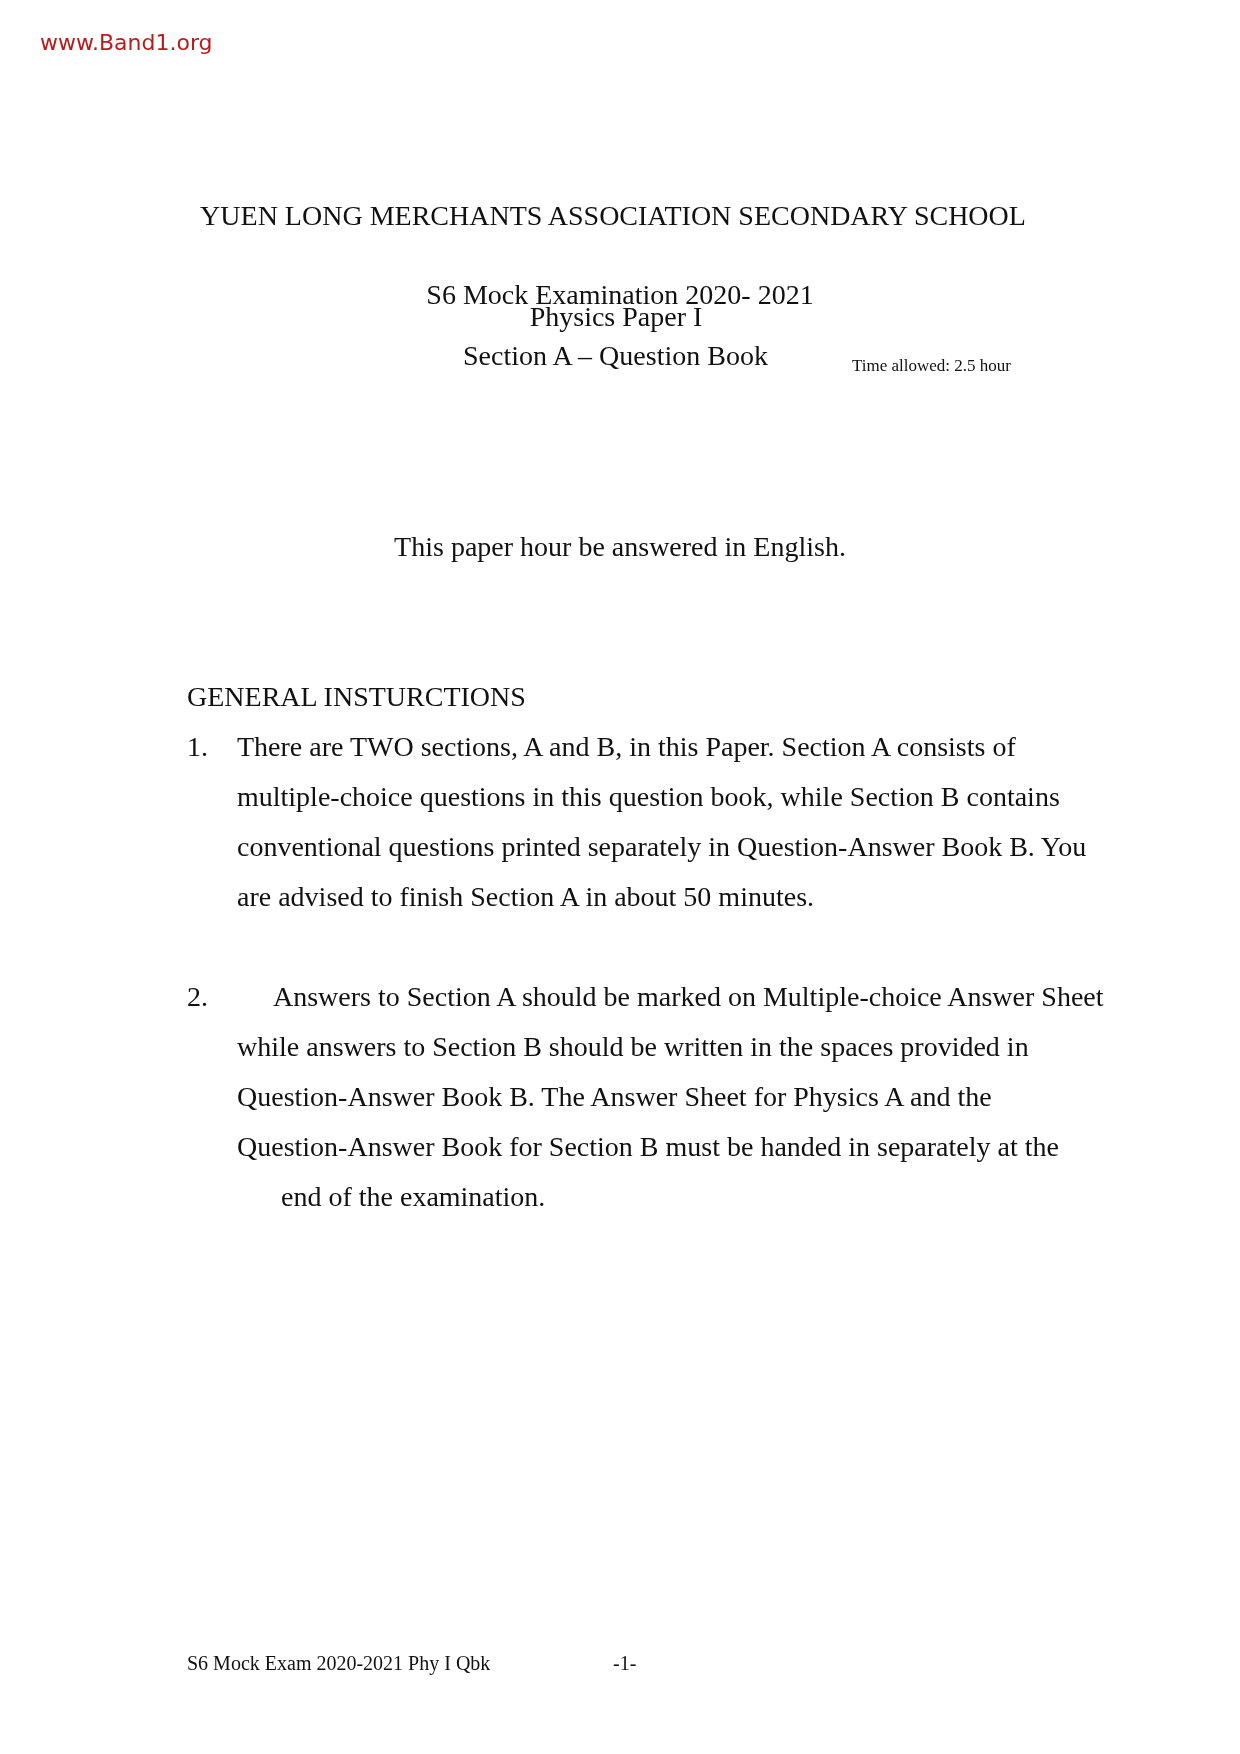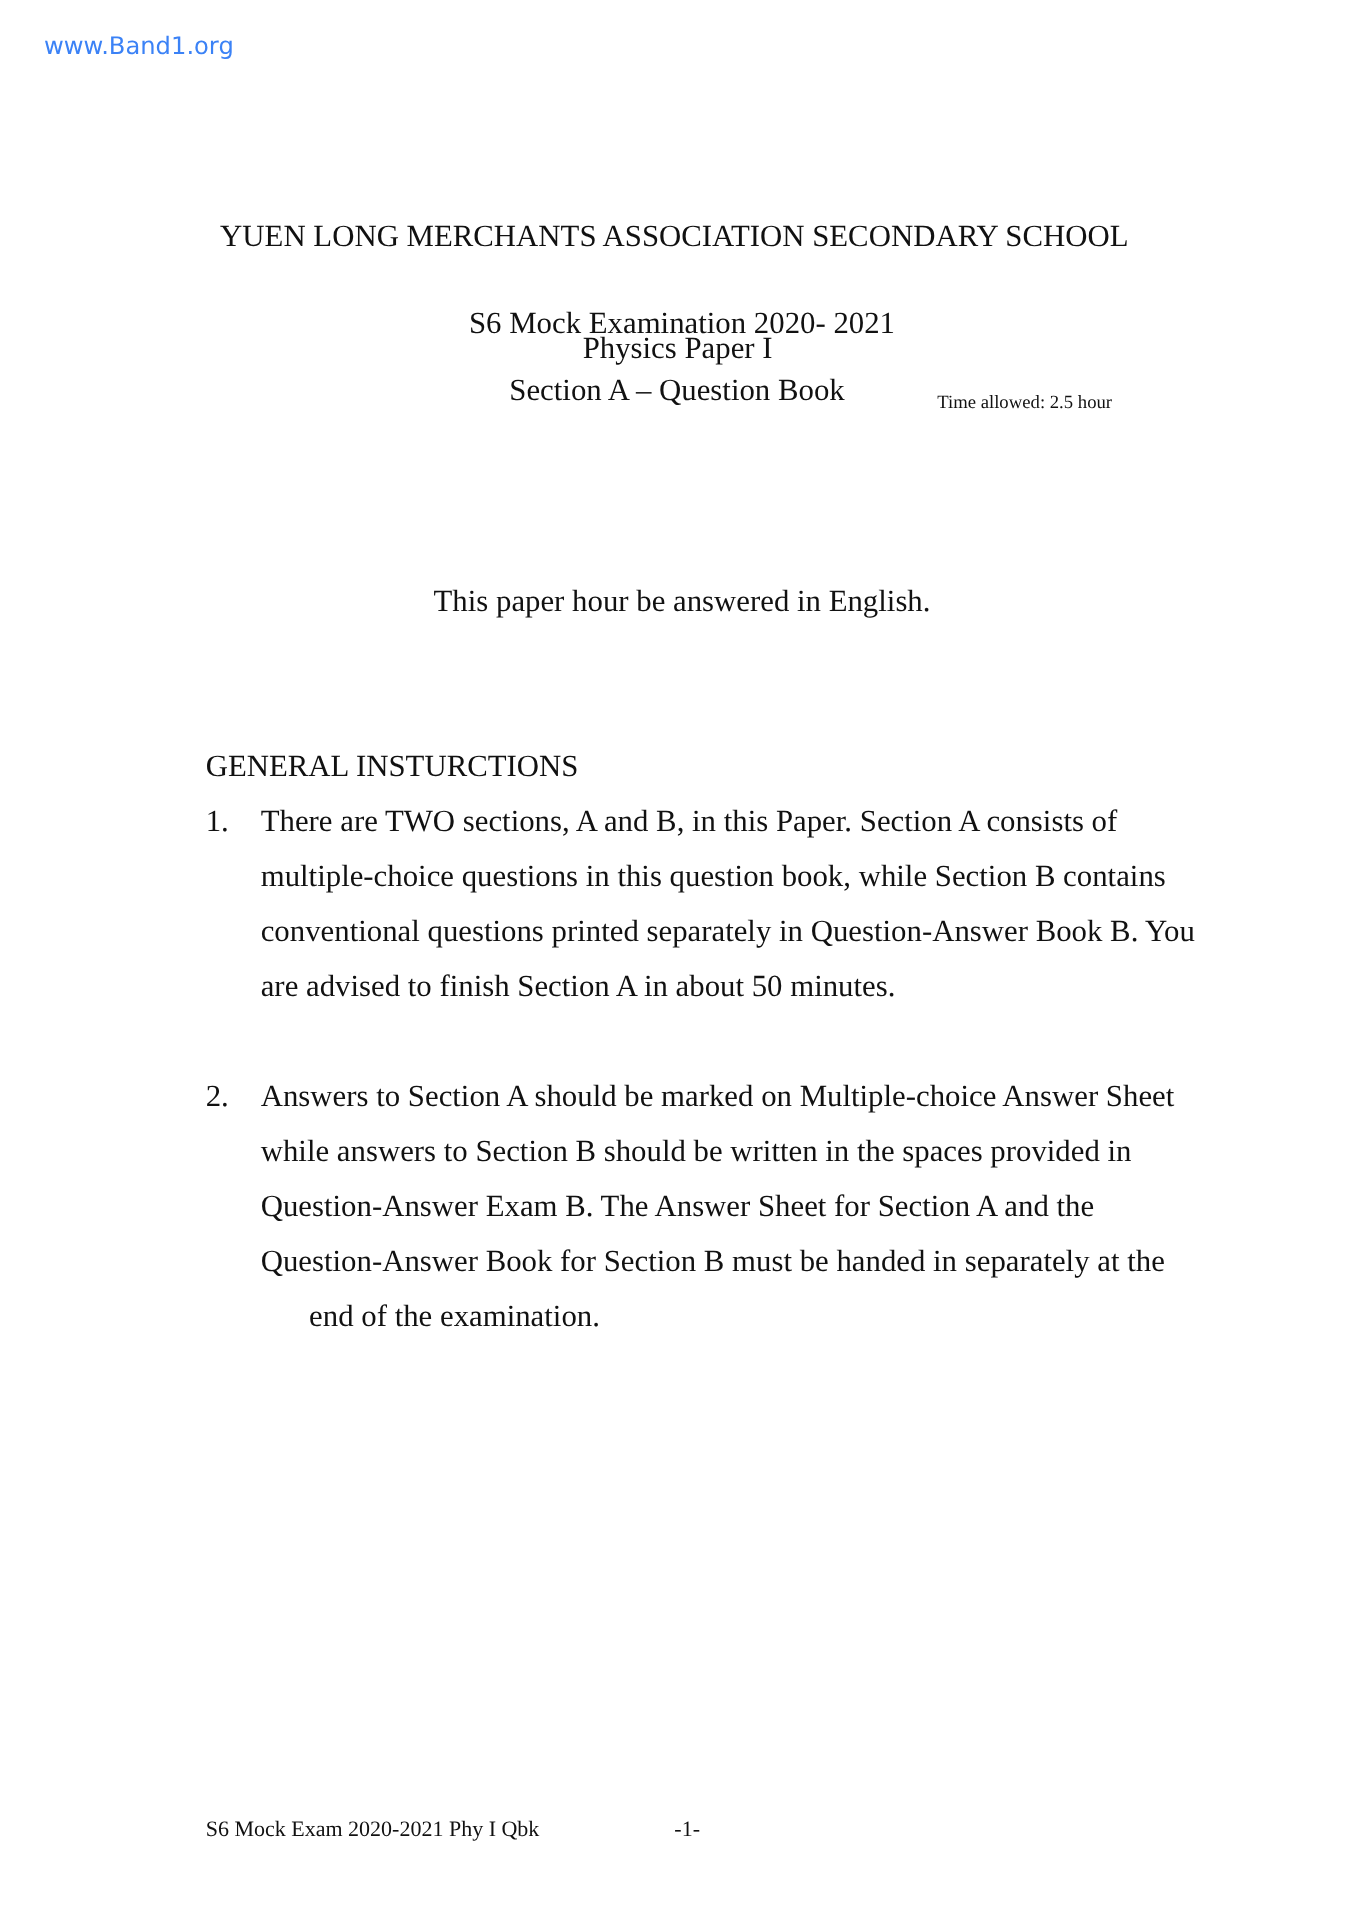--- a/index.html
+++ b/index.html
@@ -1,17 +1,17 @@
 <!DOCTYPE html>
 <html><head>
 <meta charset="utf-8">
 <style>
   html, body { margin: 0; padding: 0; background: #ffffff; }
   body { width: 1240px; height: 1754px; position: relative; overflow: hidden; color: #111; }
-  .watermark { position: absolute; left: 40px; top: 30px; font-family: "DejaVu Sans", sans-serif; font-size: 22px; color: #3b82f6; }
+  .watermark { position: absolute; left: 40px; top: 30px; font-family: "DejaVu Sans", sans-serif; font-size: 22px; color: #b91c1c; }
   .serif { font-family: "Liberation Serif", serif; }
   .center-line { position: absolute; left: 0; width: 1240px; text-align: center; font-size: 28px; white-space: nowrap; }
   .school { top: 200px; left: -7px; }
   .exam { top: 251px; left: 0; margin-top: 28px; }
   .paper { top: 301px; left: -4px; }
   .section { position: absolute; top: 340px; left: 463px; font-size: 28px; white-space: nowrap; }
   .time { position: absolute; top: 356px; left: 852px; font-size: 17px; white-space: nowrap; }
   .english { top: 531px; }
   .gi { position: absolute; left: 187px; top: 681px; font-size: 28px; white-space: nowrap; }
   .item { position: absolute; left: 187px; font-size: 28px; }
@@ -37,21 +37,21 @@
 <div class="item serif" style="top:731px;">
   <span class="num">1.</span>
   <span class="line" style="top:0px;">There are TWO sections, A and B, in this Paper. Section A consists of</span>
   <span class="line" style="top:50px;">multiple-choice questions in this question book, while Section B contains</span>
   <span class="line" style="top:100px;">conventional questions printed separately in Question-Answer Book B. You</span>
   <span class="line" style="top:150px;">are advised to finish Section A in about 50 minutes.</span>
 </div>
 
 <div class="item serif" style="top:981px;">
   <span class="num">2.</span>
-  <span class="line" style="top:0px;">Answers to Section A should be marked on Multiple-choice Answer Sheet</span>
+  <span class="line" style="top:0px;margin-left:36px;">Answers to Section A should be marked on Multiple-choice Answer Sheet</span>
   <span class="line" style="top:50px;">while answers to Section B should be written in the spaces provided in</span>
-  <span class="line" style="top:100px;">Question-Answer Exam B. The Answer Sheet for Section A and the</span>
+  <span class="line" style="top:100px;">Question-Answer Book B. The Answer Sheet for Physics A and the</span>
   <span class="line" style="top:150px;">Question-Answer Book for Section B must be handed in separately at the</span>
   <span class="line" style="top:200px;margin-left:44px;">end of the examination.</span>
 </div>
 
 <div class="footer serif" style="left:187px;">S6 Mock Exam 2020-2021 Phy I Qbk</div>
 <div class="footer serif" style="left:613px;">-1-</div>
 
 </body></html>

